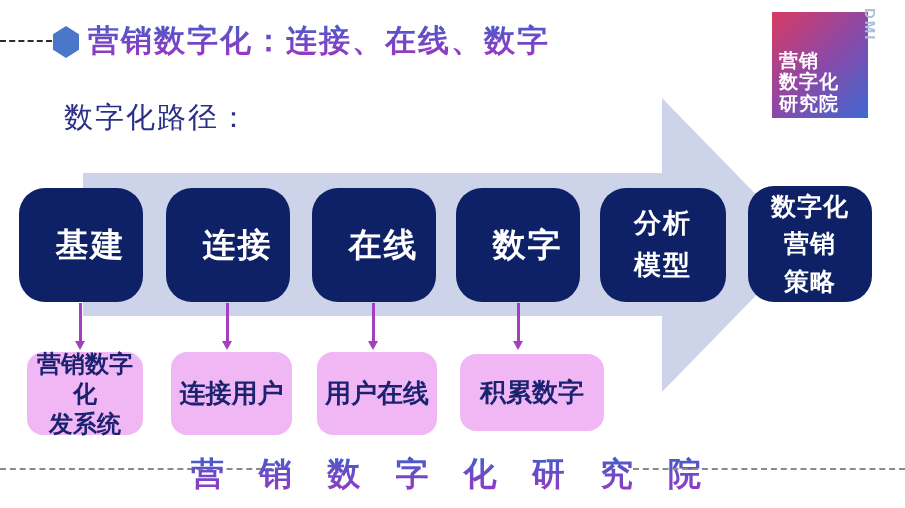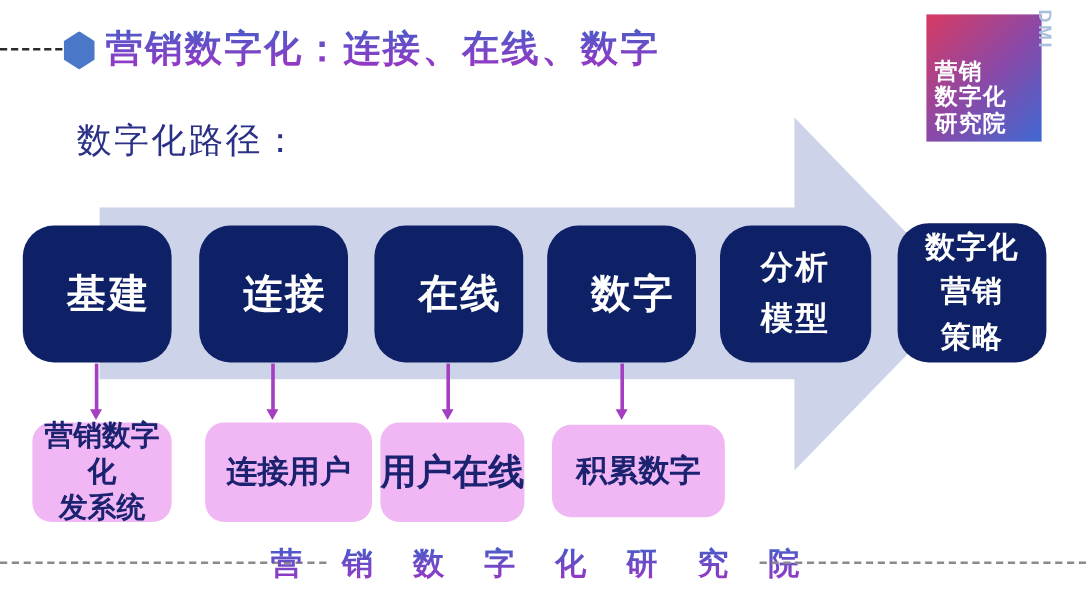--- a/index.html
+++ b/index.html
@@ -102,29 +102,29 @@
   
   .note-box {
     position: absolute; top: 352px; height: 83px;
     background: var(--pink-box, #F0B7F4);
     border-radius: 16px;
     color: var(--note-text, #1B2370); font-weight: 700;
     display: flex; align-items: center; justify-content: center;
     text-align: center; white-space: pre-line;
   }
   .nb1 { left: 27px;  width: 116px; font-size: 24px; line-height: 1.25; }
-  .nb2 { left: 171px; width: 139px; font-size: 26px; }
-  .nb3 { left: 317px; width: 120px; font-size: 30px; }
+  .nb2 { left: 171px; width: 121px; font-size: 26px; }
+  .nb3 { left: 317px; width: 120px; font-size: 26px; }
   .nb4 { left: 460px; width: 144px; font-size: 26px; top: 354px; height: 77px; }
 
   
   .footer-text {
     position: absolute; left: 0; right: 0; top: 452px;
     text-align: center;
-    font-size: 26px; font-weight: 800; letter-spacing: 13px;
+    font-size: 33px; font-weight: 800; letter-spacing: 13px;
     background: linear-gradient(180deg, var(--grad-top, #4A5BC8) 15%, var(--grad-bottom, #9C35C4) 95%);
     -webkit-background-clip: text; background-clip: text;
     color: transparent;
     white-space: nowrap;
   }
   .footer-dash {
     position: absolute; top: 468px; width: 272px;
     border-top: 2px dashed var(--dash, #8A8A8A);
   }
   .fd-left { left: 0; }

